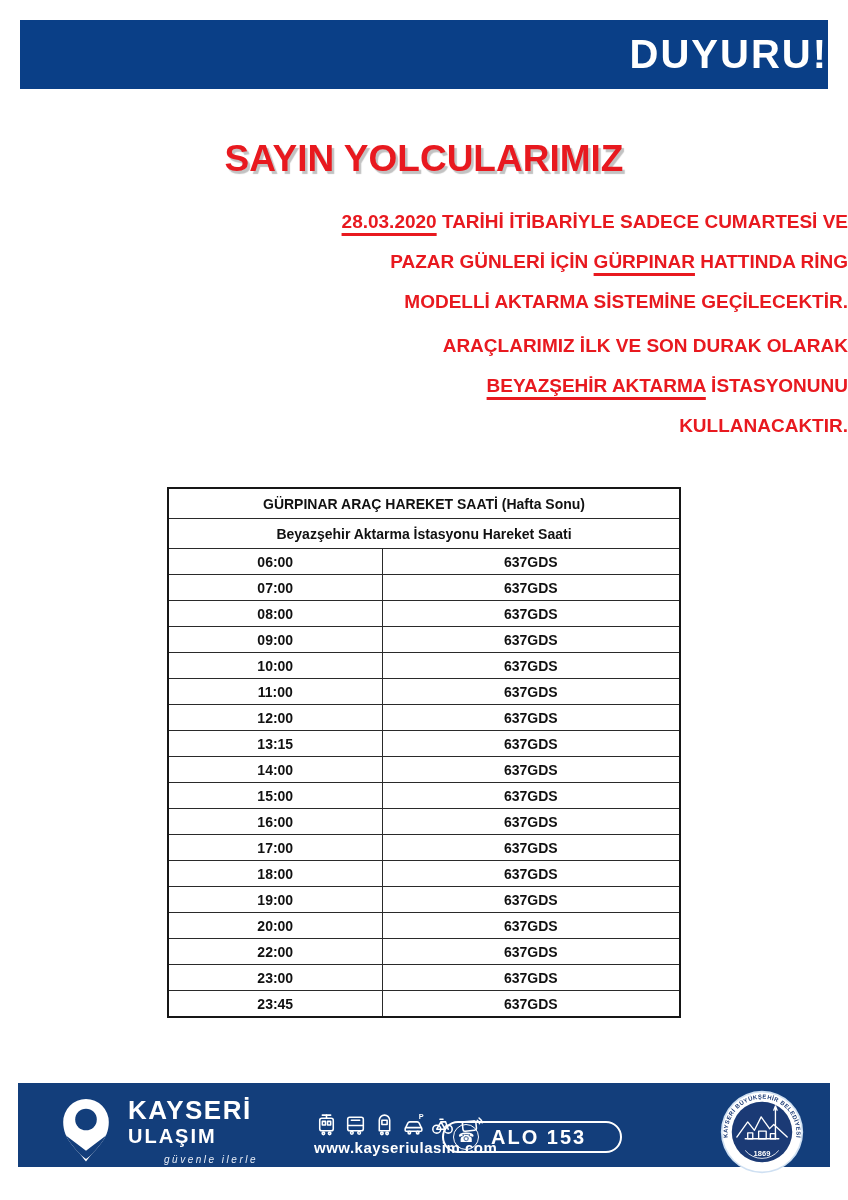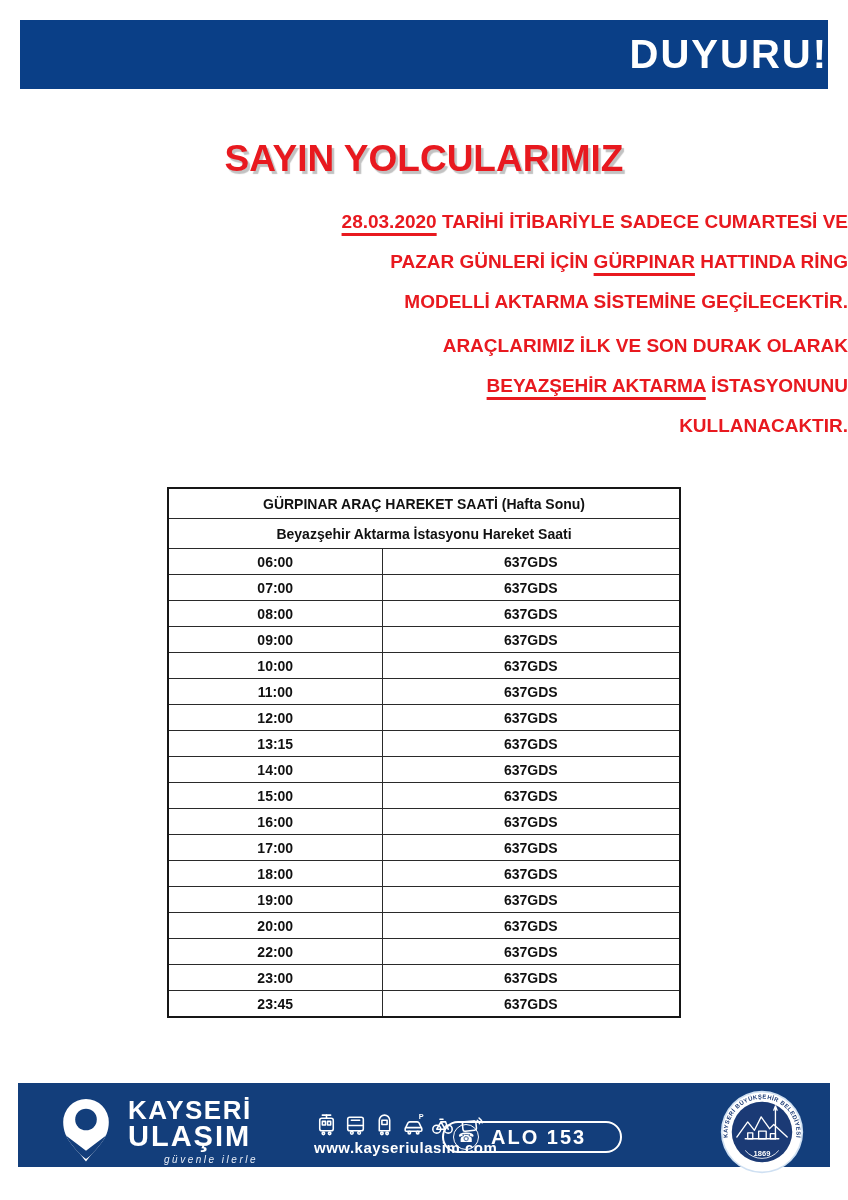--- a/index.html
+++ b/index.html
@@ -44,21 +44,21 @@
   .sched thead th{height:29px;}
   .sched tbody td{height:25px;}
 
   .footer{
     position:absolute;left:18px;top:1083px;width:812px;height:84px;
     background:var(--footer-blue);
   }
   .pin-logo{position:absolute;left:38px;top:10px;width:60px;height:74px;}
   .brand{position:absolute;left:110px;top:14px;color:#fff;width:130px;}
   .brand-line1{font-size:26px;font-weight:bold;letter-spacing:1.5px;line-height:26px;}
-  .brand-line2{font-size:29px;font-weight:bold;letter-spacing:2px;line-height:27px;}
+  .brand-line2{font-size:20px;font-weight:bold;letter-spacing:2px;line-height:27px;}
   .brand-slogan{font-size:10px;font-style:italic;letter-spacing:2.5px;text-align:right;margin-top:4px;color:#e8eef8;}
   .transport{position:absolute;left:296px;top:29px;display:flex;gap:4px;}
   .transport svg{width:25px;height:25px;}
   .website{position:absolute;left:296px;top:56px;color:#fff;font-size:15px;font-weight:bold;letter-spacing:0.5px;}
   .alo-pill{
     position:absolute;left:424px;top:38px;width:180px;height:32px;
     border:2px solid #fff;border-radius:18px;
     display:flex;align-items:center;gap:12px;padding-left:9px;box-sizing:border-box;
   }
   .phone-badge{

